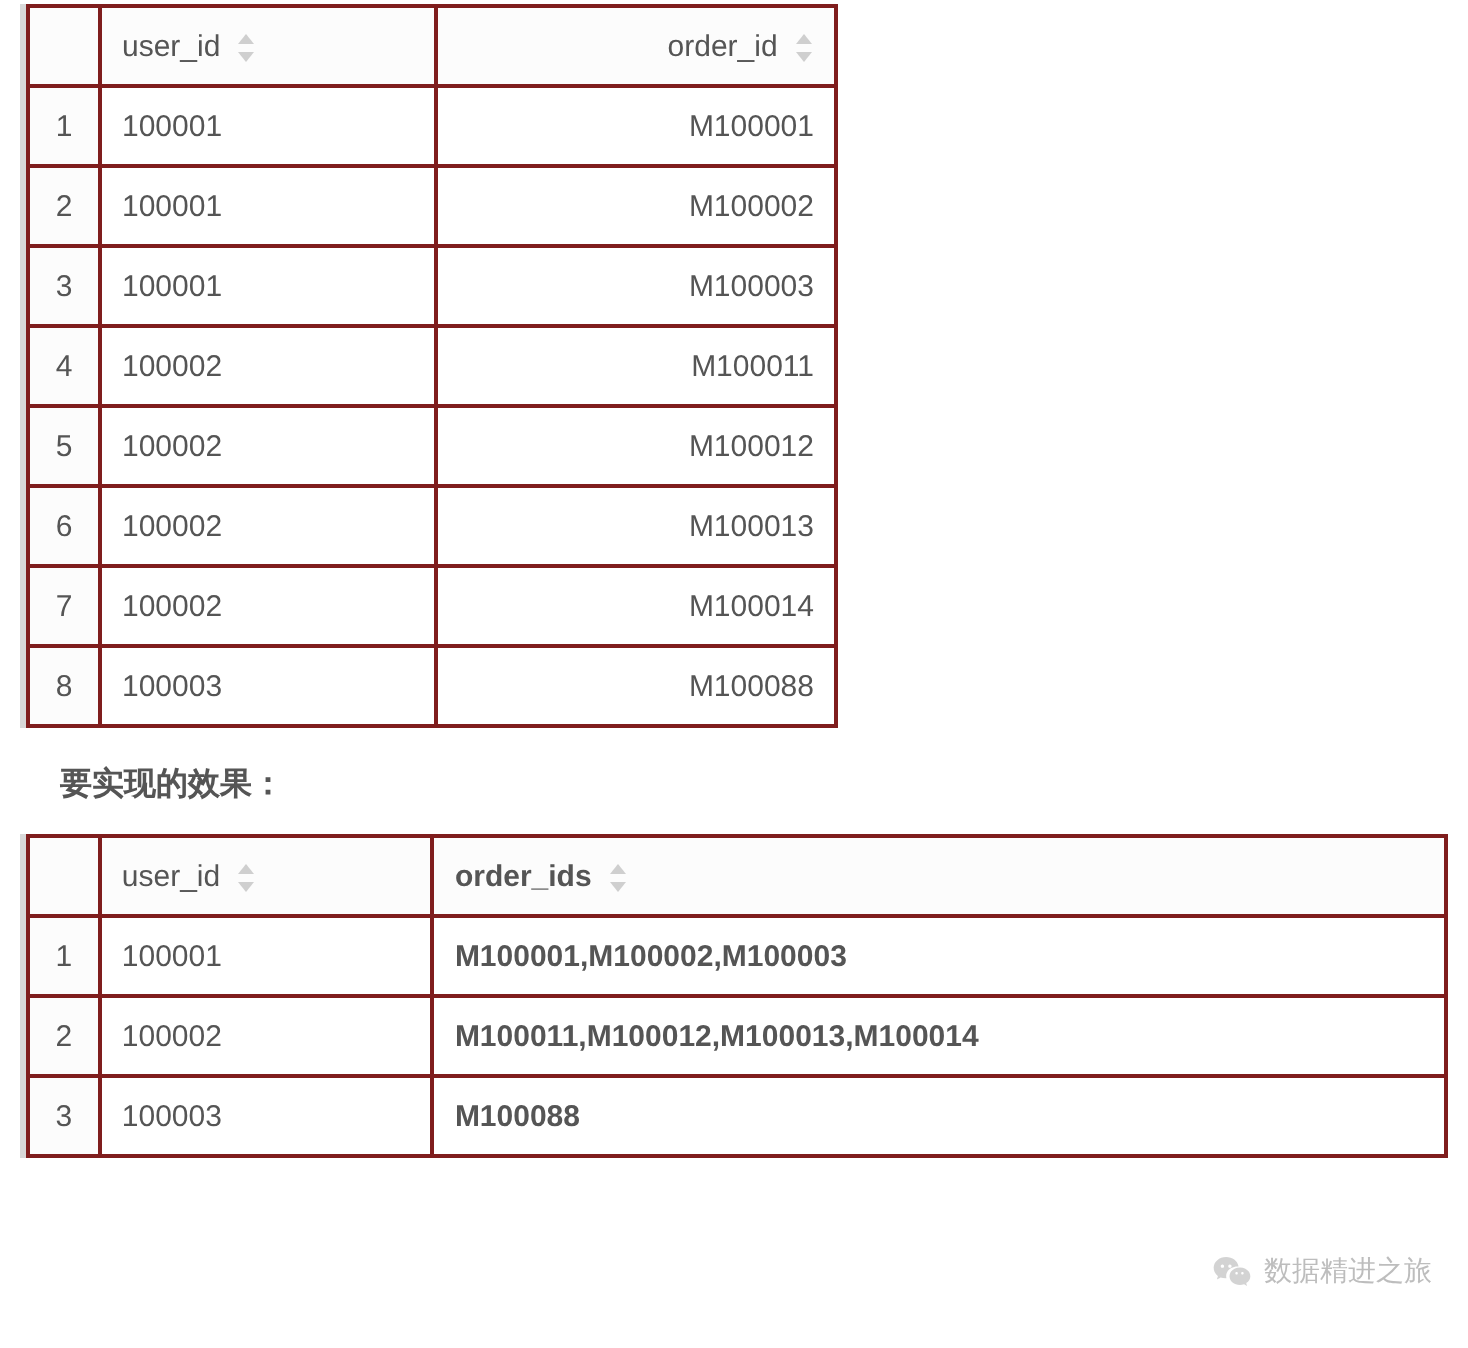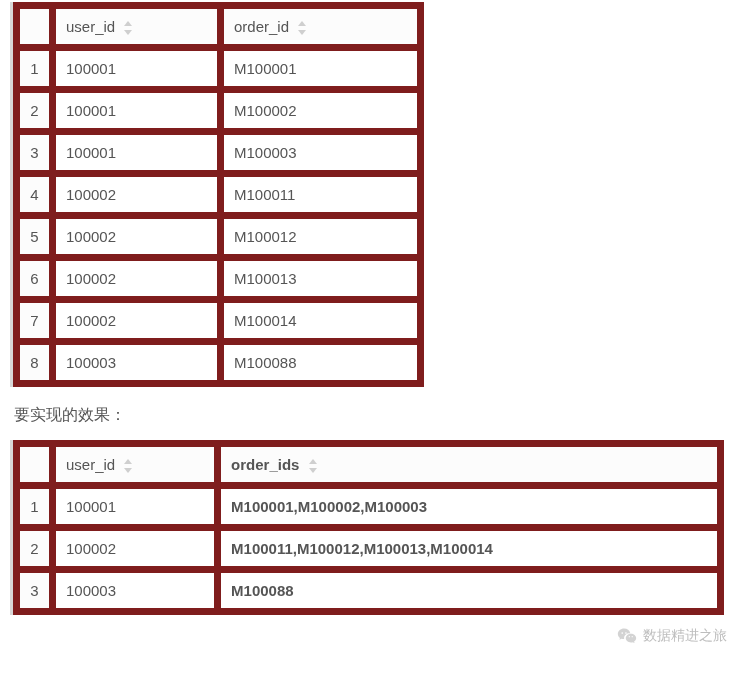--- a/index.html
+++ b/index.html
@@ -14,54 +14,55 @@
     .table-wrapper {
       border-left: 3px solid #d8d8d8;
       padding-left: 0;
     }
     table {
       border-collapse: collapse;
       font-size: 15px;
       color: #555;
     }
     th, td {
-      border: 7px solid #7f1d1d;
+      border: 2px solid #7f1d1d;
       padding: 9px 10px;
       text-align: left;
       height: 40px;
       vertical-align: middle;
     }
     .t1 th:nth-child(1), .t1 td:nth-child(1) { width: 36px; text-align: center; }
     .t1 th:nth-child(2), .t1 td:nth-child(2) { width: 168px; }
-    .t1 th:nth-child(3), .t1 td:nth-child(3) { width: 200px; }
+    .t1 th:nth-child(3), .t1 td:nth-child(3) { width: 200px; text-align: right; }
     .t2 th:nth-child(1), .t2 td:nth-child(1) { width: 36px; text-align: center; }
     .t2 th:nth-child(2), .t2 td:nth-child(2) { width: 168px; }
     .t2 th:nth-child(3), .t2 td:nth-child(3) { width: 510px; font-weight: bold; }
     th {
       background: #fcfcfc;
       font-weight: normal;
       color: #555;
     }
     .rownum-header { background: #fcfcfc; }
     .rownum { background: #fcfcfc; text-align: center; }
     .sort-icon {
       display: inline-block;
       vertical-align: middle;
       margin-left: 4px;
       line-height: 0;
     }
     .sort-icon svg { display: block; }
     .section-label {
       font-size: 16px;
       color: #555;
-      margin: 18px 0 14px 4px;
+      margin: 18px 0 14px 20px;
+      font-weight: bold;
     }
     .watermark {
       position: absolute;
-      right: 7px;
+      right: 18px;
       bottom: 28px;
       display: flex;
       align-items: center;
       gap: 6px;
       opacity: 0.55;
       font-size: 14px;
       color: #888;
     }
     .watermark .wm-icon {
       width: 20px;

